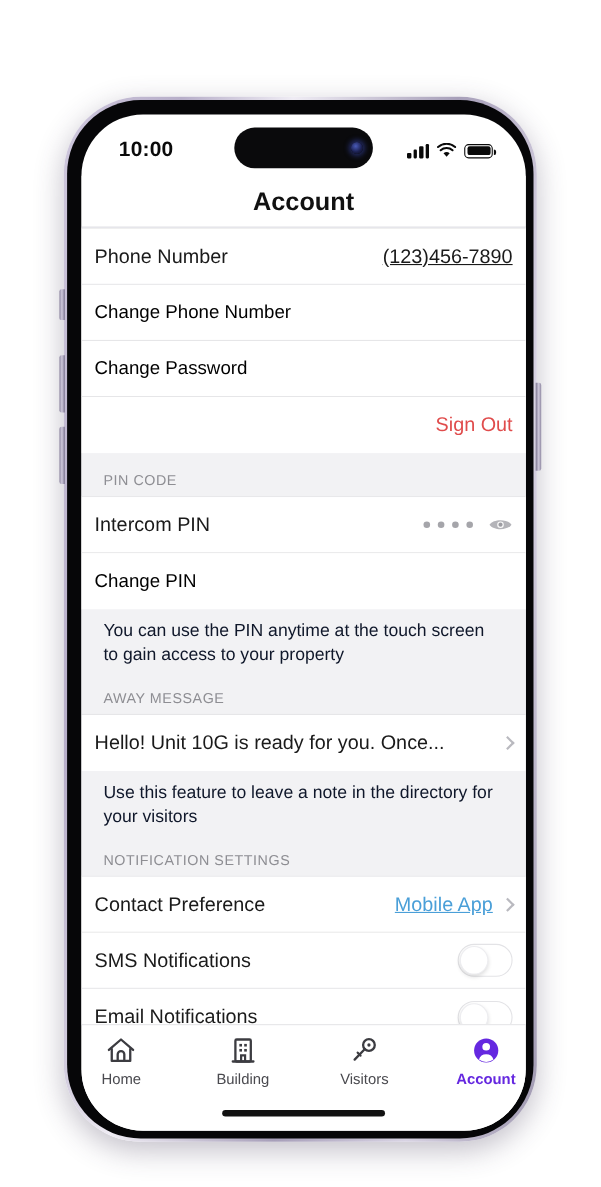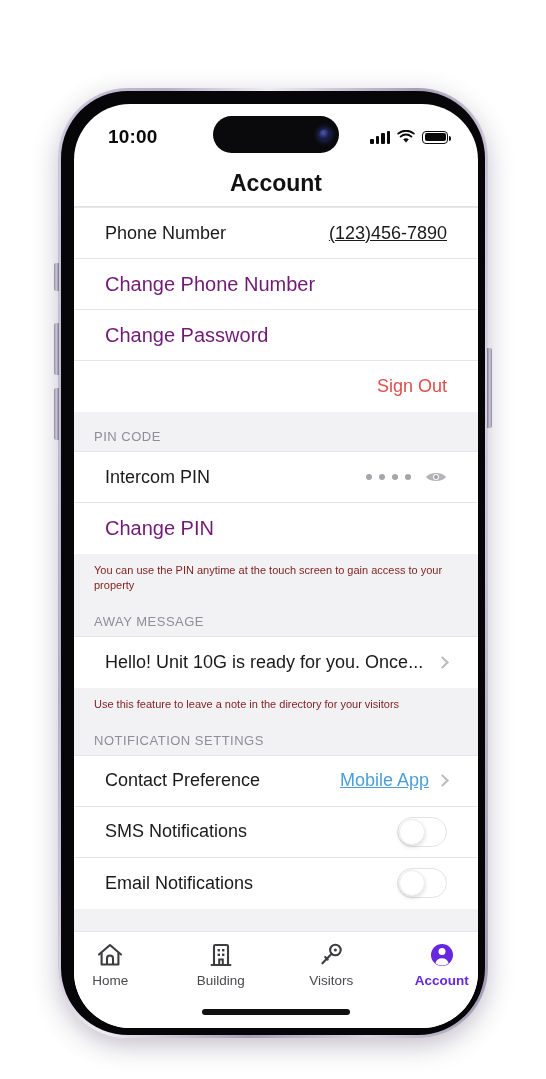--- a/index.html
+++ b/index.html
@@ -99,42 +99,42 @@
   .content {
     height: 725px;
     overflow: hidden;
     background: #f2f2f4;
     border-top: 1px solid #e2e2e5;
   }
   .group { background:#fff; }
   .row {
     min-height: 51px;
     display:flex; align-items:center;
-    padding: 0 31px;
+    padding: 0 12px;
     border-bottom: 1px solid #e6e6e8;
     background:#fff;
   }
   .row:last-child { border-bottom: none; }
   .row-label { font-size: 18px; color:#1a1a1a; }
   .row-value { margin-left:auto; font-size: 18px; color:#1a1a1a;text-decoration:underline; }
   .row-value.blue { color:#4a9fd8; }
-  .link { font-size:20px; color:#701a75; }
+  .link { font-size:17px; color:#000000; }
   .danger-row { justify-content:flex-end; }
   .danger { font-size:18px; color:#e04c4c; }
 
   .section-header {
     background:#f2f2f4;
     padding: 17px 20px 7px 20px;
     font-size: 13px; color:#8e8e93;
     letter-spacing: .5px;
   }
   .section-footer {
     background:#f2f2f4;
     padding: 9px 20px 4px 20px;
-    font-size: 11px; color:#7f1d1d;
+    font-size: 16px; color:#0f172a;
     line-height: 1.35;
   }
   .sep-top { border-top:1px solid #e6e6e8; }
 
   
   .chev {
     margin-left: auto;
     width: 9px; height: 9px;
     border-right: 2px solid #b9b9bf;
     border-top: 2px solid #b9b9bf;

